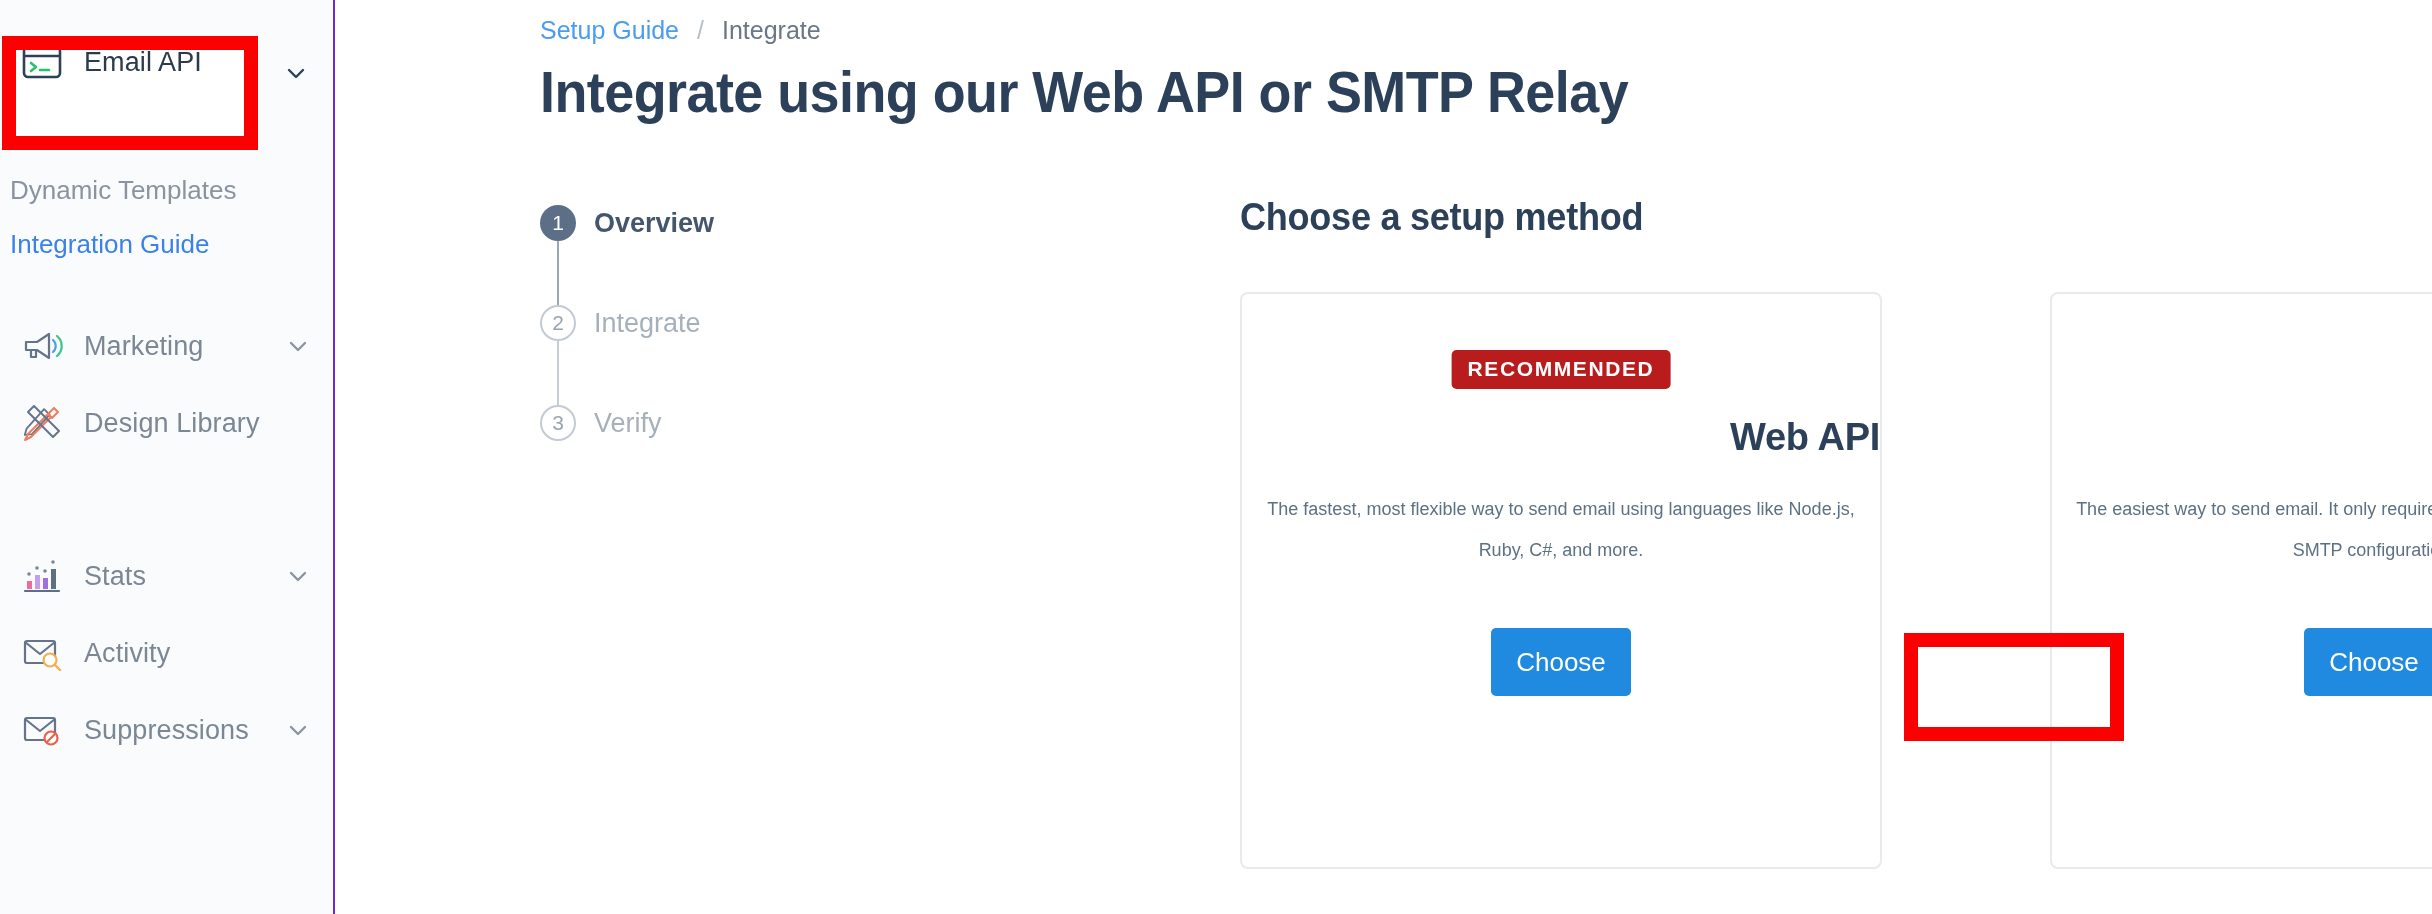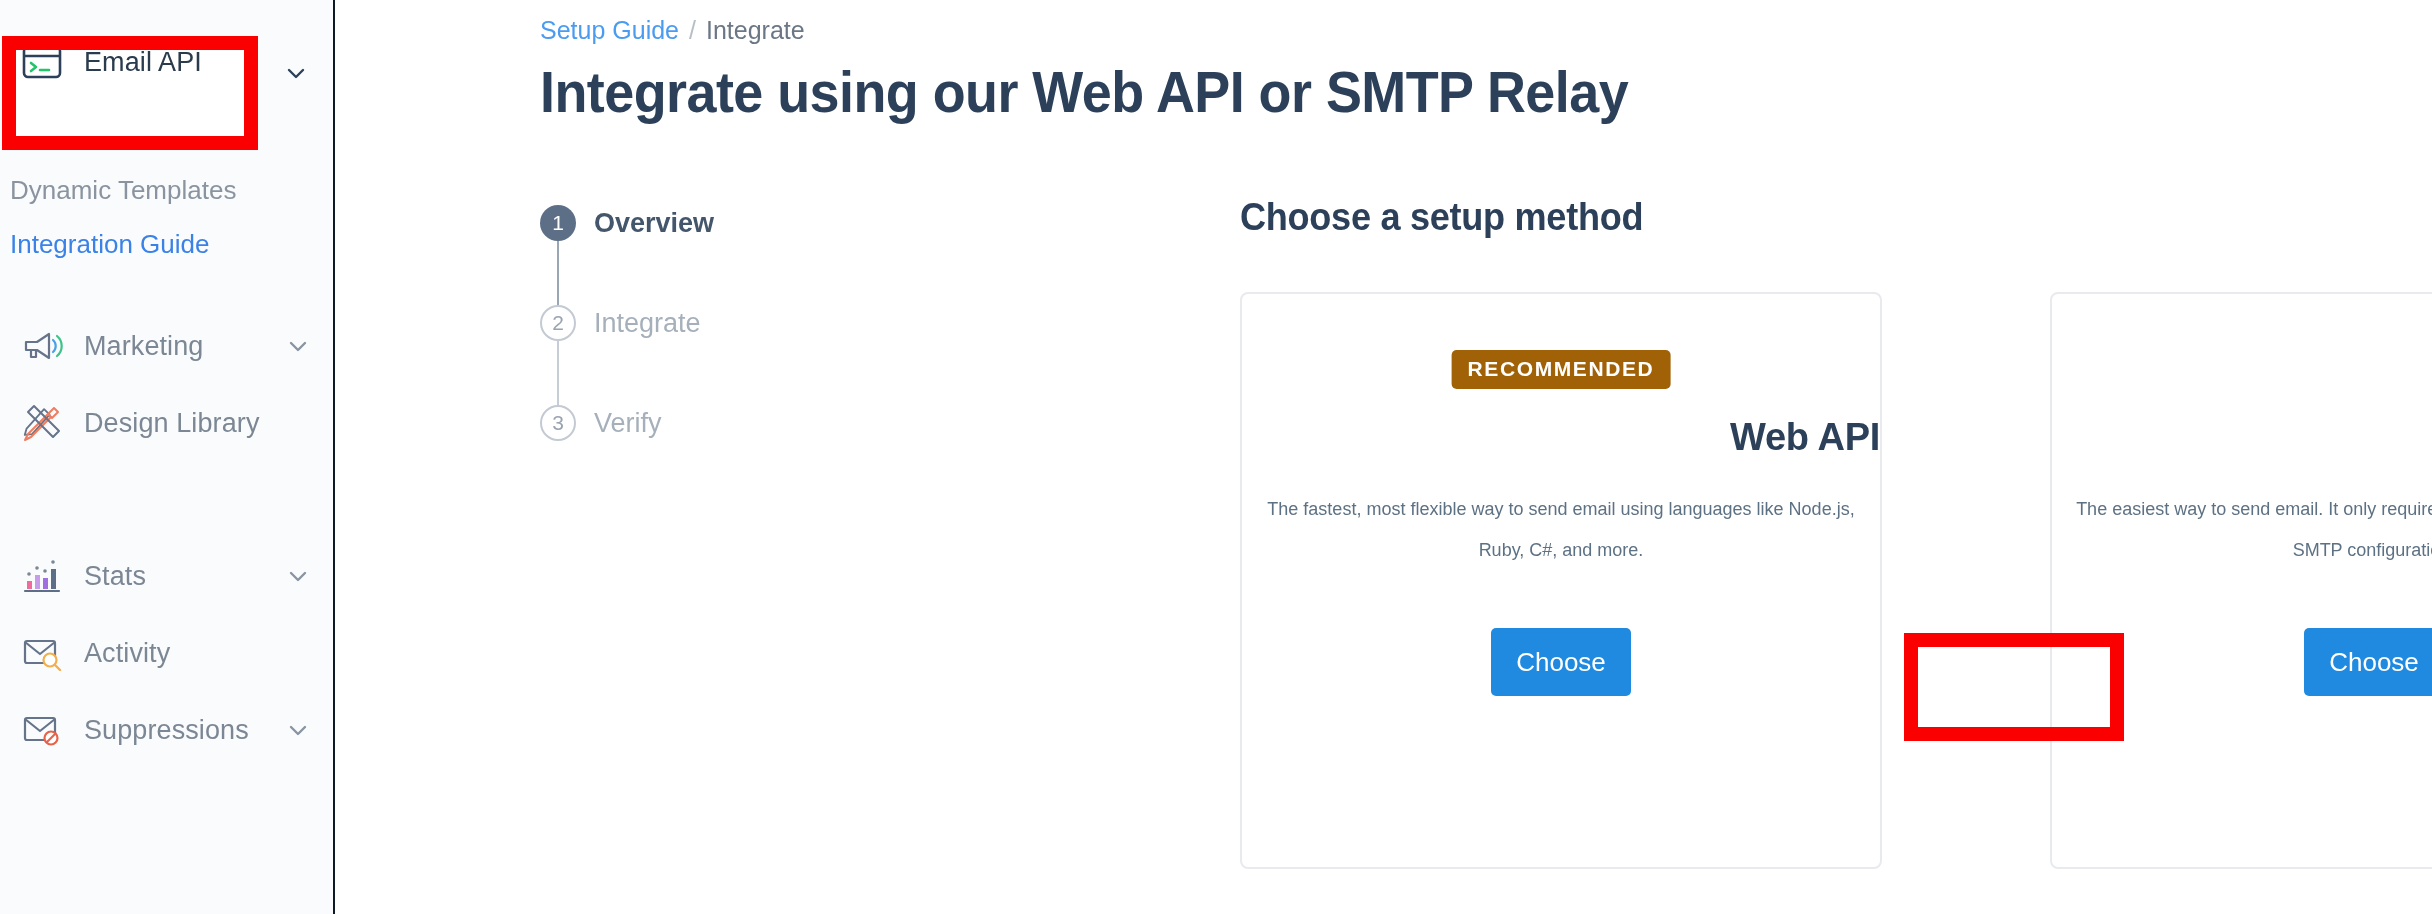--- a/index.html
+++ b/index.html
@@ -10,21 +10,21 @@
     overflow: hidden;
   }
   .app { position: relative; width: 2432px; height: 914px; display: flex; }
 
   
   .sidebar {
     position: relative;
     width: 335px;
     height: 914px;
     background: #fafbfc;
-    border-right: 2px solid #0f172a;
+    border-right: 2px solid #6d28d9;
     flex: 0 0 335px;
   }
   .nav-row {
     position: absolute;
     left: 0;
     width: 335px;
     display: flex;
     align-items: center;
     padding-left: 22px;
     height: 72px;
@@ -79,21 +79,21 @@
     height: 914px;
     background: #ffffff;
     overflow: hidden;
   }
   .breadcrumb {
     position: absolute;
     left: 205px; top: 16px;
     font-size: 25px;
     display: flex;
     align-items: center;
-    gap: 10px;
+    gap: 18px;
     white-space: nowrap;
   }
   .bc-link { color: #4a9cf0; }
   .bc-sep { color: #b6bec8; }
   .bc-cur { color: #6b7785; }
 
   .page-title {
     position: absolute;
     left: 205px; top: 58px;
     font-size: 58px;
@@ -148,21 +148,21 @@
     border-radius: 8px;
   }
   .card-web { left: 905px; width: 642px; }
   .card-smtp { left: 1715px; width: 648px; }
 
   .badge {
     position: absolute;
     left: 50%;
     transform: translateX(-50%);
     top: 56px;
-    background: #a16207;
+    background: #b91c1c;
     color: #ffffff;
     font-size: 21px;
     font-weight: 700;
     letter-spacing: 1.6px;
     padding: 7px 16px 8px;
     border-radius: 5px;
     white-space: nowrap;
   }
   .card-title {
     position: absolute;

